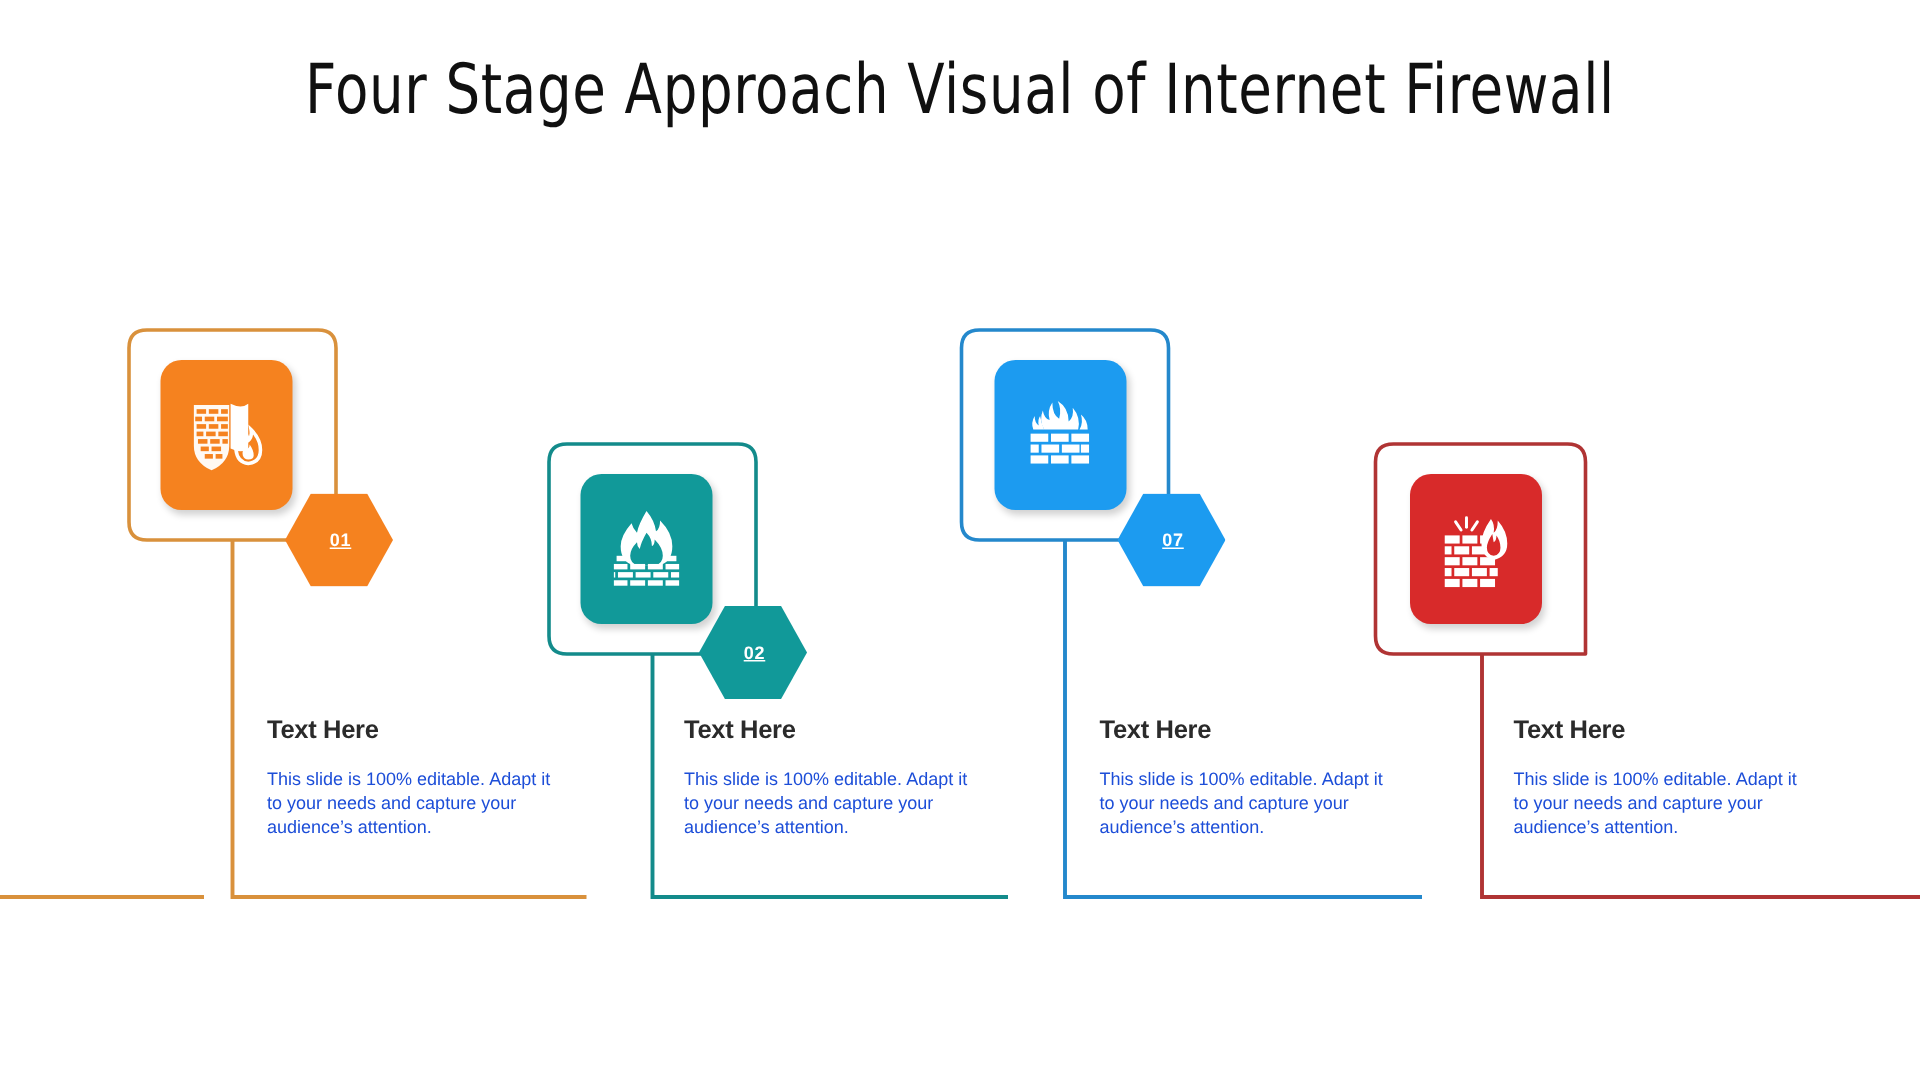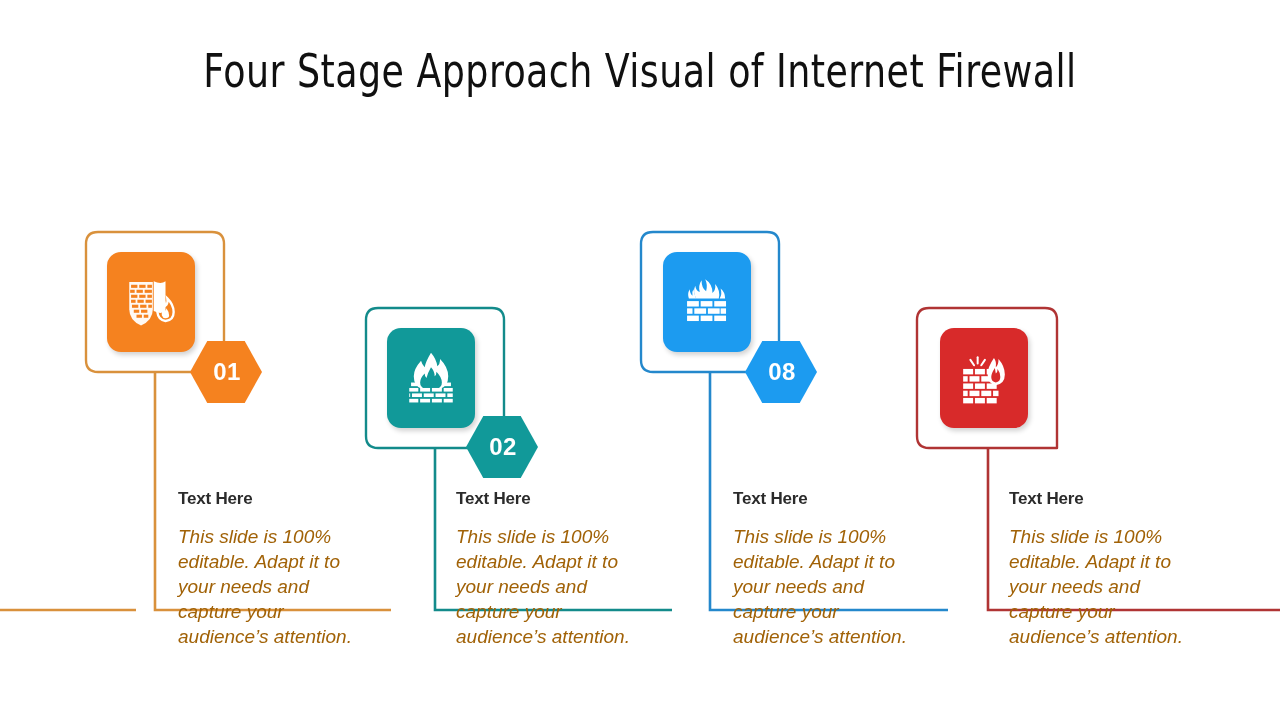--- a/index.html
+++ b/index.html
@@ -9,21 +9,21 @@
   }
   body {
     width: 1280px;
     height: 720px;
     overflow: hidden;
     font-family: "Liberation Sans", sans-serif;
     position: relative;
   }
   .slide {
     position: absolute;
-    left: 0; top: 16px;
+    left: 0; top: 4px;
     width: 1280px;
     height: 608px;
     background: #ffffff;
   }
   .slide-title {
     position: absolute;
     left: 0;
     top: 28px;
     width: 1280px;
     text-align: center;
@@ -71,50 +71,50 @@
     width: 72px;
     height: 62px;
     display: flex;
     align-items: center;
     justify-content: center;
     clip-path: polygon(24% 0%, 76% 0%, 100% 50%, 76% 100%, 24% 100%, 0% 50%);
     filter: drop-shadow(2px 3px 3px rgba(0,0,0,0.22));
   }
   .hex-label {
     font-family: "Liberation Sans", sans-serif;
-    font-size: 24px;
+    font-size: 12px;
     font-weight: 700;
     color: #ffffff;
     letter-spacing: 0.5px;
     line-height: 1;
     padding-left: 2px;
+    text-decoration: underline;
   }
 
   
   .text-block {
     position: absolute;
     width: 190px;
   }
   .tb-title {
     font-family: "Liberation Sans", sans-serif;
     font-size: 17px;
     font-weight: 700;
     color: #2b2b2b;
     letter-spacing: -0.2px;
     margin: 0 0 15px 0;
     white-space: nowrap;
   }
   .tb-body {
     font-family: "Liberation Sans", sans-serif;
-    font-size: 19px;
+    font-size: 12px;
     font-weight: 400;
-    color: #a16207;
+    color: #1d4ed8;
     line-height: 1.32;
     margin: 0;
-    font-style: italic;
   }
 </style>
 </head>
 <body>
 
 <div class="slide">
 
   <div class="slide-title">Four Stage Approach Visual of Internet Firewall</div>
 
   <div class="diagram">
@@ -231,21 +231,21 @@
             <rect x="33" y="39" width="13" height="6"></rect>
             <rect x="47" y="39" width="6" height="6"></rect>
           <rect x="10" y="47" width="13" height="6"></rect>
             <rect x="25" y="47" width="13" height="6"></rect>
             <rect x="40" y="47" width="13" height="6"></rect>
         </g>
       </svg>
     </div>
 
     <div class="hex-badge" style="left:745px; top:325px; background:#1C9BF0;">
-      <span class="hex-label">08</span>
+      <span class="hex-label">07</span>
     </div>
 
     <div class="text-block" style="left:733px; top:473px;">
       <p class="tb-title">Text Here</p>
       <p class="tb-body">This slide is 100% editable. Adapt it to your needs and capture your audience’s attention.</p>
     </div>
 
     <div class="icon-tile" style="left:940px; top:312px; background:#D82A2A;">
       <svg width="58" height="58" viewBox="0 0 64 64">
         <g stroke="#ffffff" stroke-width="2.2" stroke-linecap="round">

